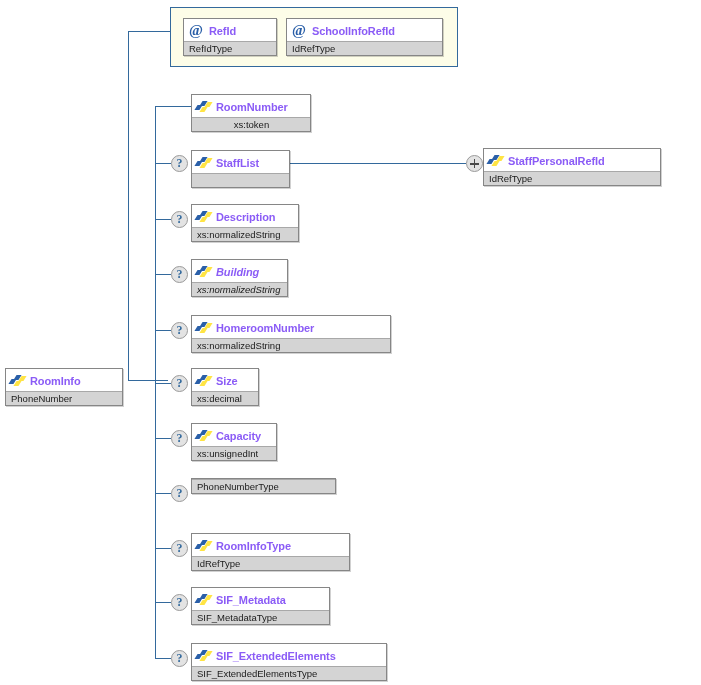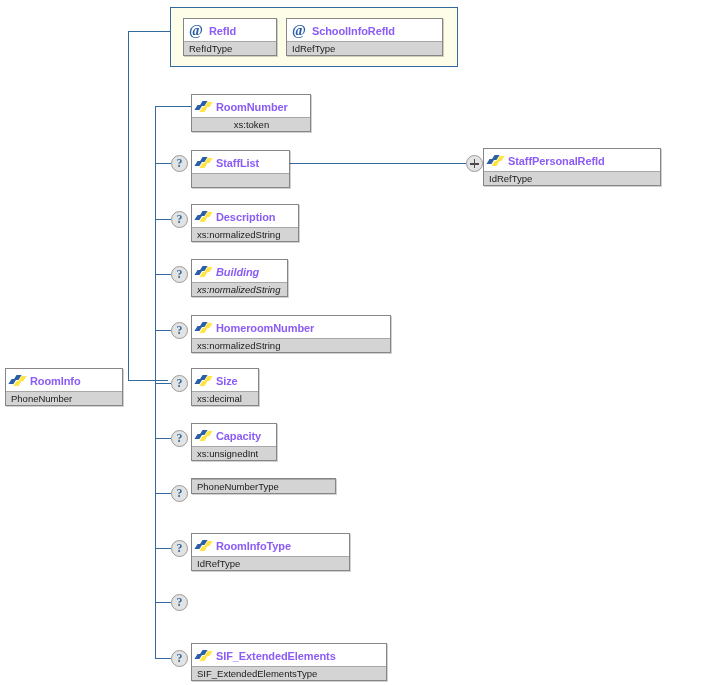--- a/index.html
+++ b/index.html
@@ -321,20 +321,32 @@
           <i class="b2"></i>
           <i class="y1"></i>
           <i class="y2"></i>
         </span>
       <span class="label">RoomInfoType</span>
     </div>
     <div class="type-row">IdRefType</div>
   </div>
 
   <div class="opt-marker" style="left:171px; top:594px;">?</div>
+  <div class="node" style="left:191px; top:587px; width:139px;">
+    <div class="name-row">
+      <span class="icon-el">
+          <i class="b1"></i>
+          <i class="b2"></i>
+          <i class="y1"></i>
+          <i class="y2"></i>
+        </span>
+      <span class="label">SIF_Metadata</span>
+    </div>
+    <div class="type-row">SIF_MetadataType</div>
+  </div>
 
   <div class="opt-marker" style="left:171px; top:650px;">?</div>
   <div class="node" style="left:191px; top:643px; width:196px;">
     <div class="name-row">
       <span class="icon-el">
           <i class="b1"></i>
           <i class="b2"></i>
           <i class="y1"></i>
           <i class="y2"></i>
         </span>

